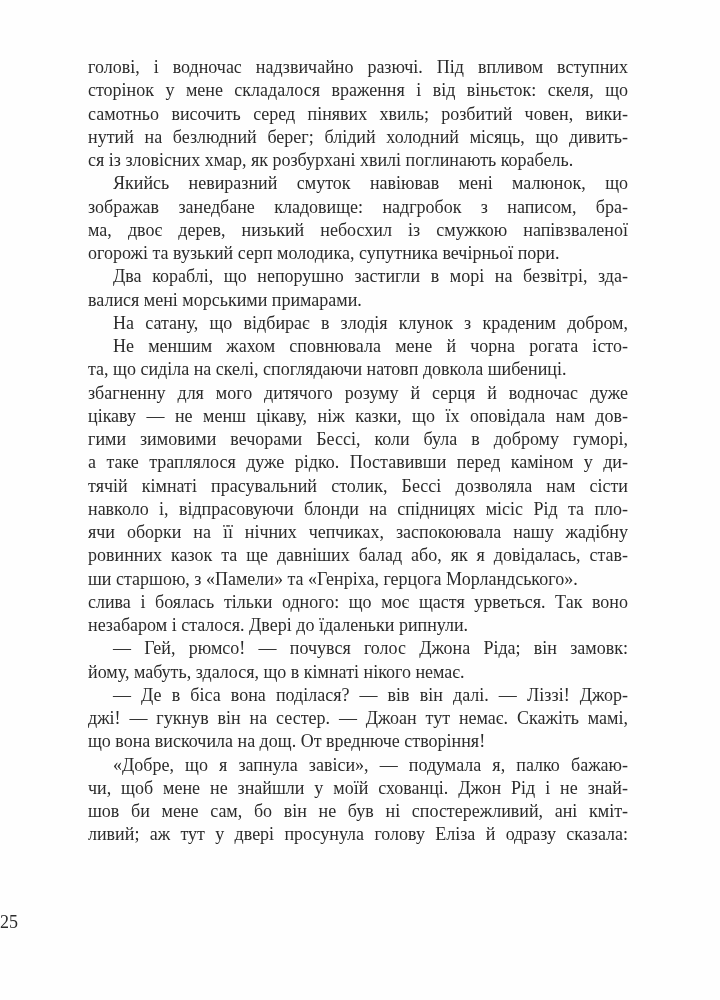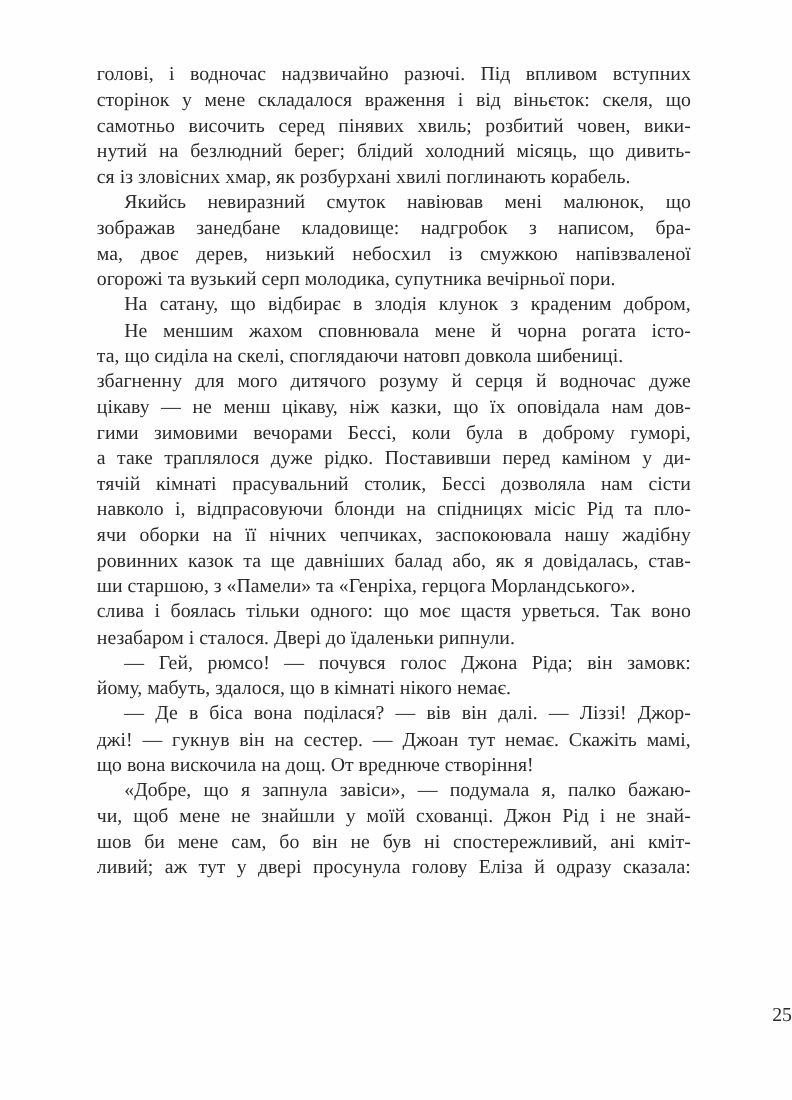--- a/index.html
+++ b/index.html
@@ -14,21 +14,21 @@
     font-size: 18px; color: #2b2b2b;
   }
   .line {
     display: block; height: 23.25px; line-height: 23.25px;
     white-space: nowrap; text-align: justify; text-align-last: justify;
     overflow: hidden;
   }
   .line.indent { text-indent: 25px; }
   .line.last { text-align-last: left; }
   .page-number {
-    position: absolute; left: 0; width: 720px; top: 912px; text-align: right;
+    position: absolute; left: 0; width: 720px; top: 912px; text-align: left;
     font-family: "Liberation Serif", "DejaVu Serif", serif;
     font-size: 18px; color: #2b2b2b;
   }
 </style>
 </head>
 <body>
 
 <div class="page">
   <div class="text-block" id="text-block">
       <div class="paragraph">
@@ -36,20 +36,24 @@
         <span class="line">сторінок у мене складалося враження і від віньєток: скеля, що</span>
         <span class="line">самотньо височить серед пінявих хвиль; розбитий човен, вики-</span>
         <span class="line">нутий на безлюдний берег; блідий холодний місяць, що дивить-</span>
         <span class="line last">ся із зловісних хмар, як розбурхані хвилі поглинають корабель.</span>
       </div>
       <div class="paragraph">
         <span class="line indent">Якийсь невиразний смуток навіював мені малюнок, що</span>
         <span class="line">зображав занедбане кладовище: надгробок з написом, бра-</span>
         <span class="line">ма, двоє дерев, низький небосхил із смужкою напівзваленої</span>
         <span class="line last">огорожі та вузький серп молодика, супутника вечірньої пори.</span>
+      </div>
+      <div class="paragraph">
+        <span class="line indent">Два кораблі, що непорушно застигли в морі на безвітрі, зда-</span>
+        <span class="line last">валися мені морськими примарами.</span>
       </div>
       <div class="paragraph">
         <span class="line indent">На сатану, що відбирає в злодія клунок з краденим добром,</span>
       </div>
       <div class="paragraph">
         <span class="line indent">Не меншим жахом сповнювала мене й чорна рогата істо-</span>
         <span class="line last">та, що сиділа на скелі, споглядаючи натовп довкола шибениці.</span>
       </div>
       <div class="paragraph">
         <span class="line">збагненну для мого дитячого розуму й серця й водночас дуже</span>

